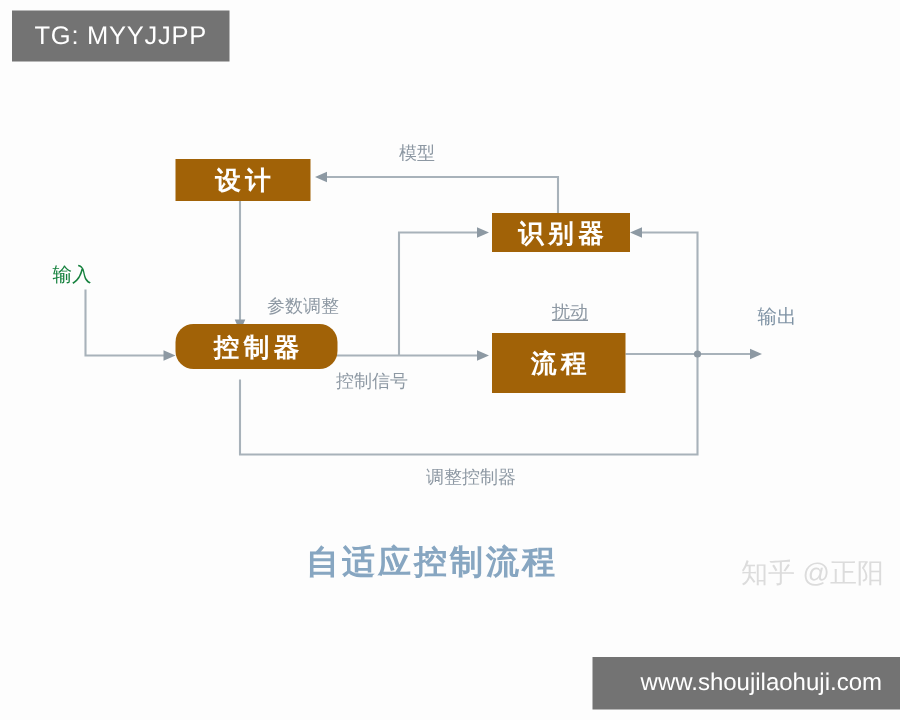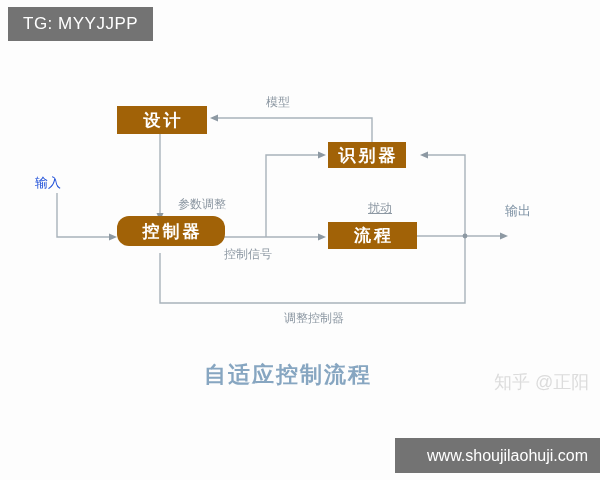--- a/index.html
+++ b/index.html
@@ -13,30 +13,30 @@
   }
   .badge.tl{left:8px;top:7px;height:34px;padding:0 15px;font-size:17px;letter-spacing:.5px;}
   .badge.br{right:0;top:438px;height:35px;padding:0 12px 0 32px;font-size:16px;}
   svg.wires{position:absolute;left:0;top:0;z-index:1;}
   .node{
     position:absolute;z-index:2;background:#a16207;color:#ffffff;
     display:flex;align-items:center;justify-content:center;
     font-size:17px;font-weight:bold;letter-spacing:3px;text-indent:3px;
   }
   .node-design{left:117px;top:106px;width:90px;height:28px;}
-  .node-identifier{left:328px;top:142px;width:78px;height:26px;}
+  .node-identifier{left:328px;top:142px;width:92px;height:26px;}
   .node-controller{left:117px;top:216px;width:108px;height:30px;border-radius:12px;}
-  .node-process{left:328px;top:222px;width:89px;height:27px;}
+  .node-process{left:328px;top:222px;width:89px;height:40px;}
   .elabel{position:absolute;z-index:2;color:#8d98a3;font-size:12px;white-space:nowrap;}
   .lab-model{left:266px;top:94px;}
   .lab-param{left:178px;top:196px;}
   .lab-signal{left:224px;top:246px;}
   .lab-disturb{left:368px;top:200px;text-decoration:underline;}
   .lab-feedback{left:284px;top:310px;}
-  .lab-input{left:35px;top:174px;font-size:13px;color:#1d4ed8;}
+  .lab-input{left:35px;top:174px;font-size:13px;color:#15803d;}
   .lab-output{left:505px;top:202px;font-size:13px;color:#7e92a4;}
   .caption{
     position:absolute;left:168px;top:360px;width:240px;text-align:center;z-index:2;
     color:#87a6c1;font-size:22px;font-weight:bold;letter-spacing:2px;
   }
   .watermark{position:absolute;left:494px;top:370px;z-index:2;color:#dcdcdc;font-size:18px;white-space:nowrap;}
 </style>
 </head>
 <body>
 

